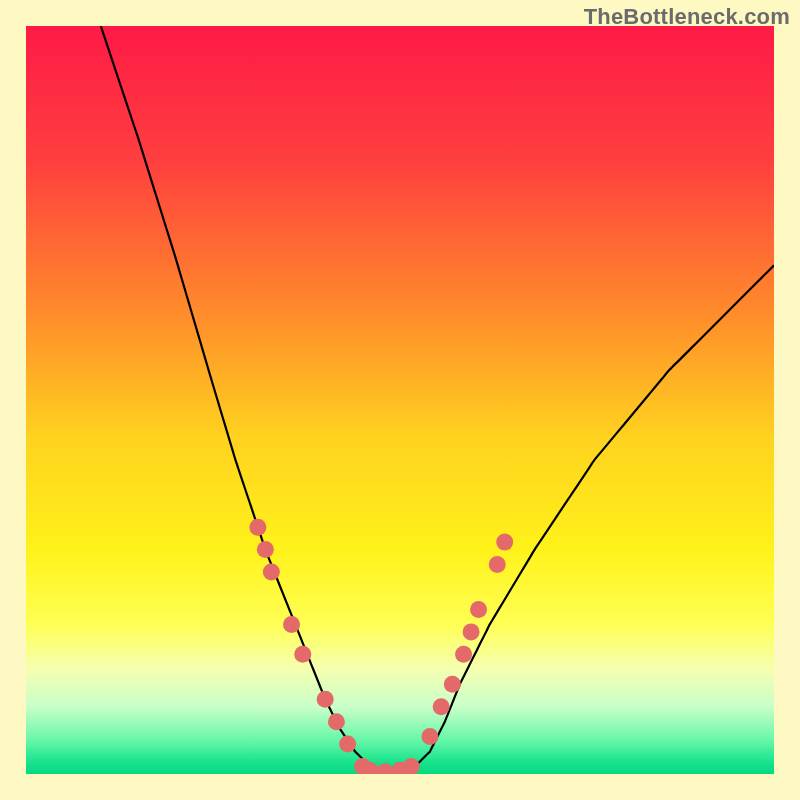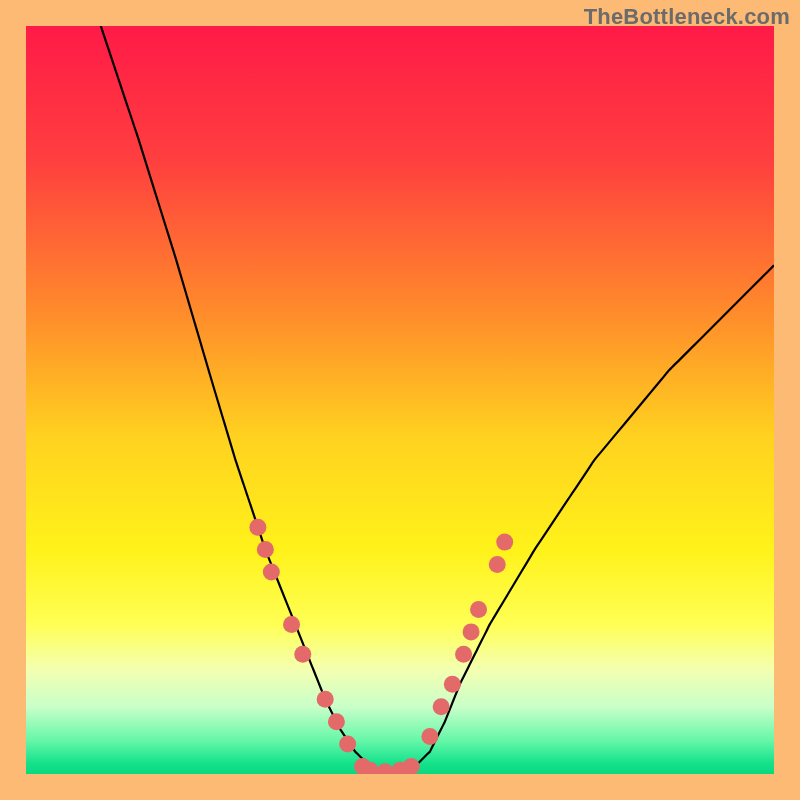--- a/index.html
+++ b/index.html
@@ -8,21 +8,21 @@
     width: 800px;
     height: 800px;
     background: #000;
     overflow: hidden;
     font-family: Arial, Helvetica, sans-serif;
   }
   .stage {
     position: relative;
     width: 800px;
     height: 800px;
-    background: #fdba74;
+    background: #fef9c3;
   }
   .plot {
     position: absolute;
     left: 26px;
     top: 26px;
     width: 748px;
     height: 748px;
     overflow: hidden;
   }
   .watermark {

